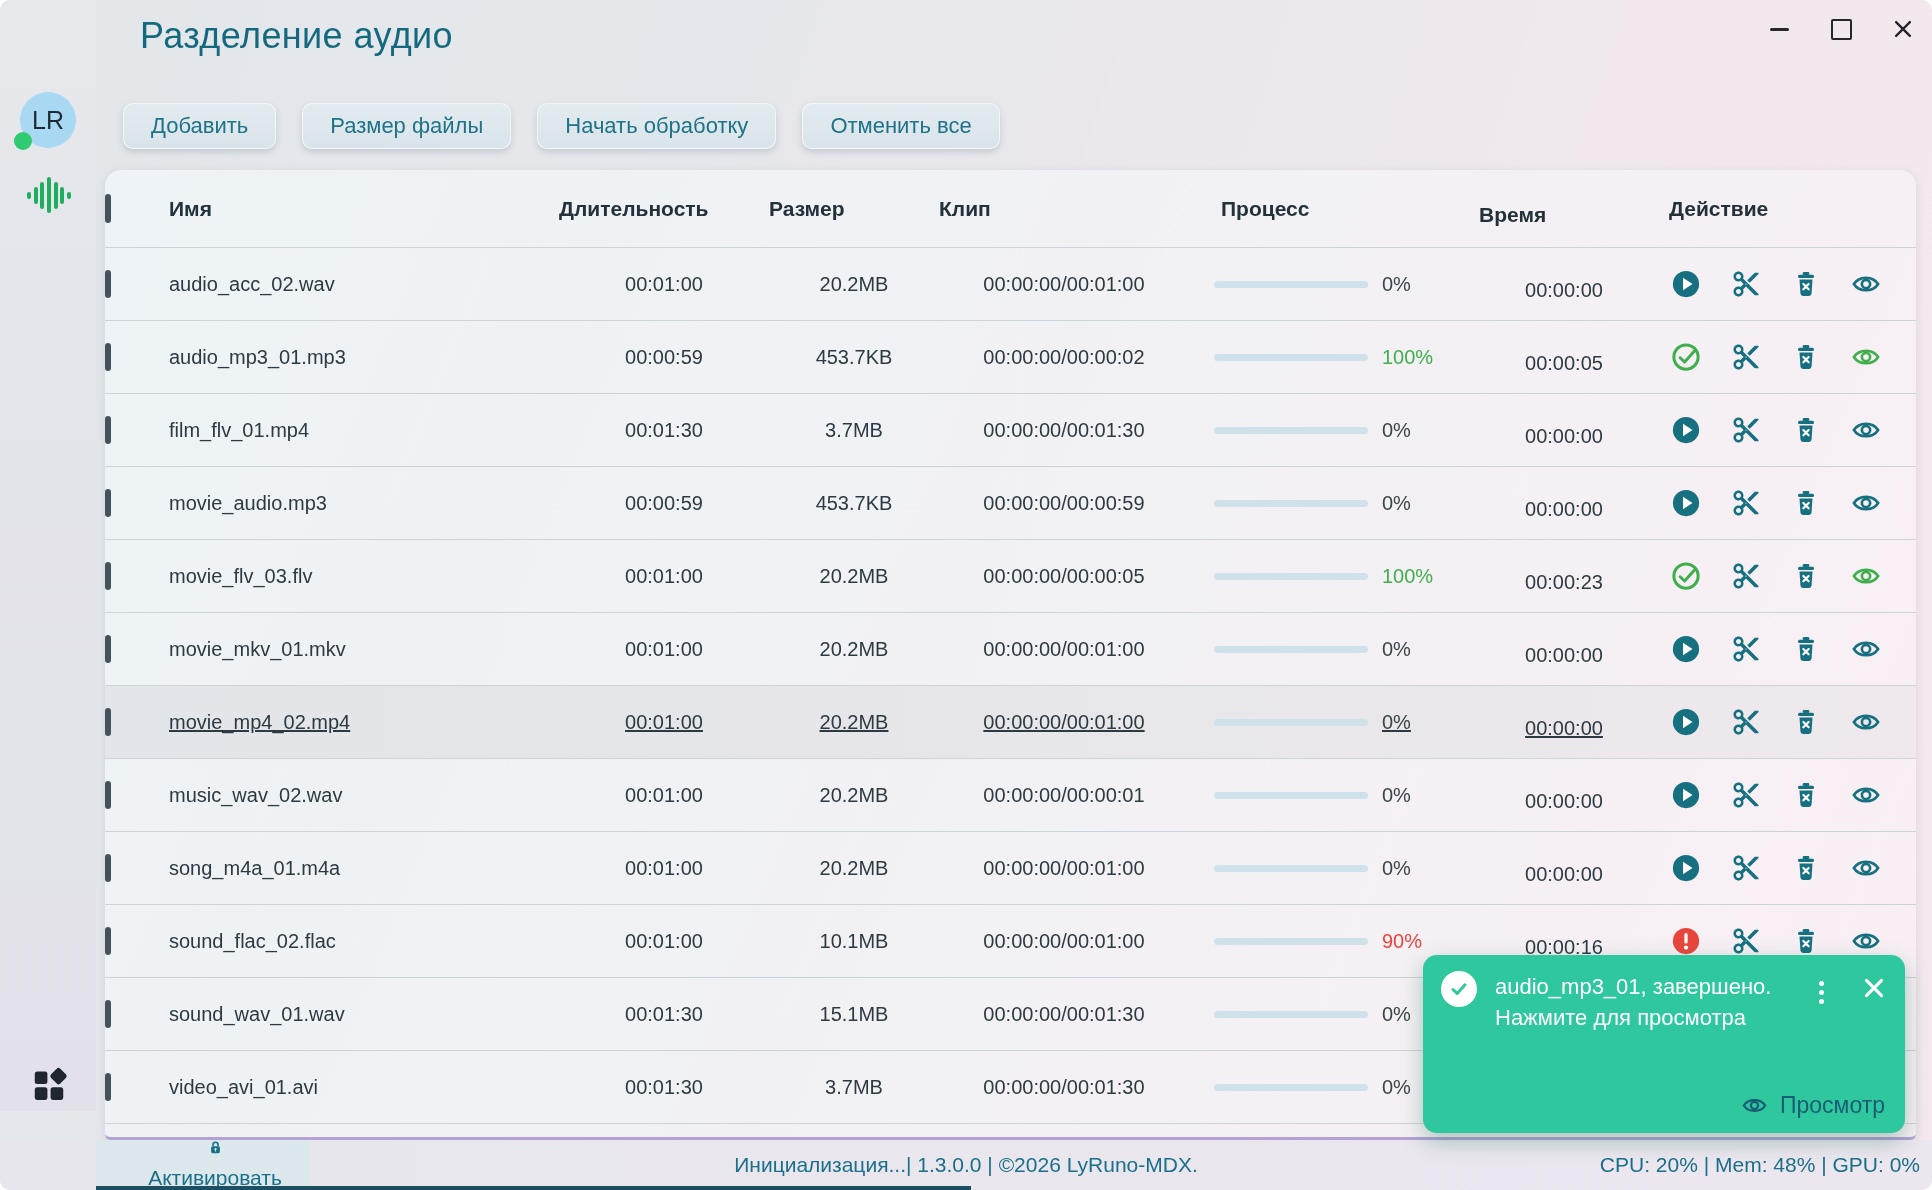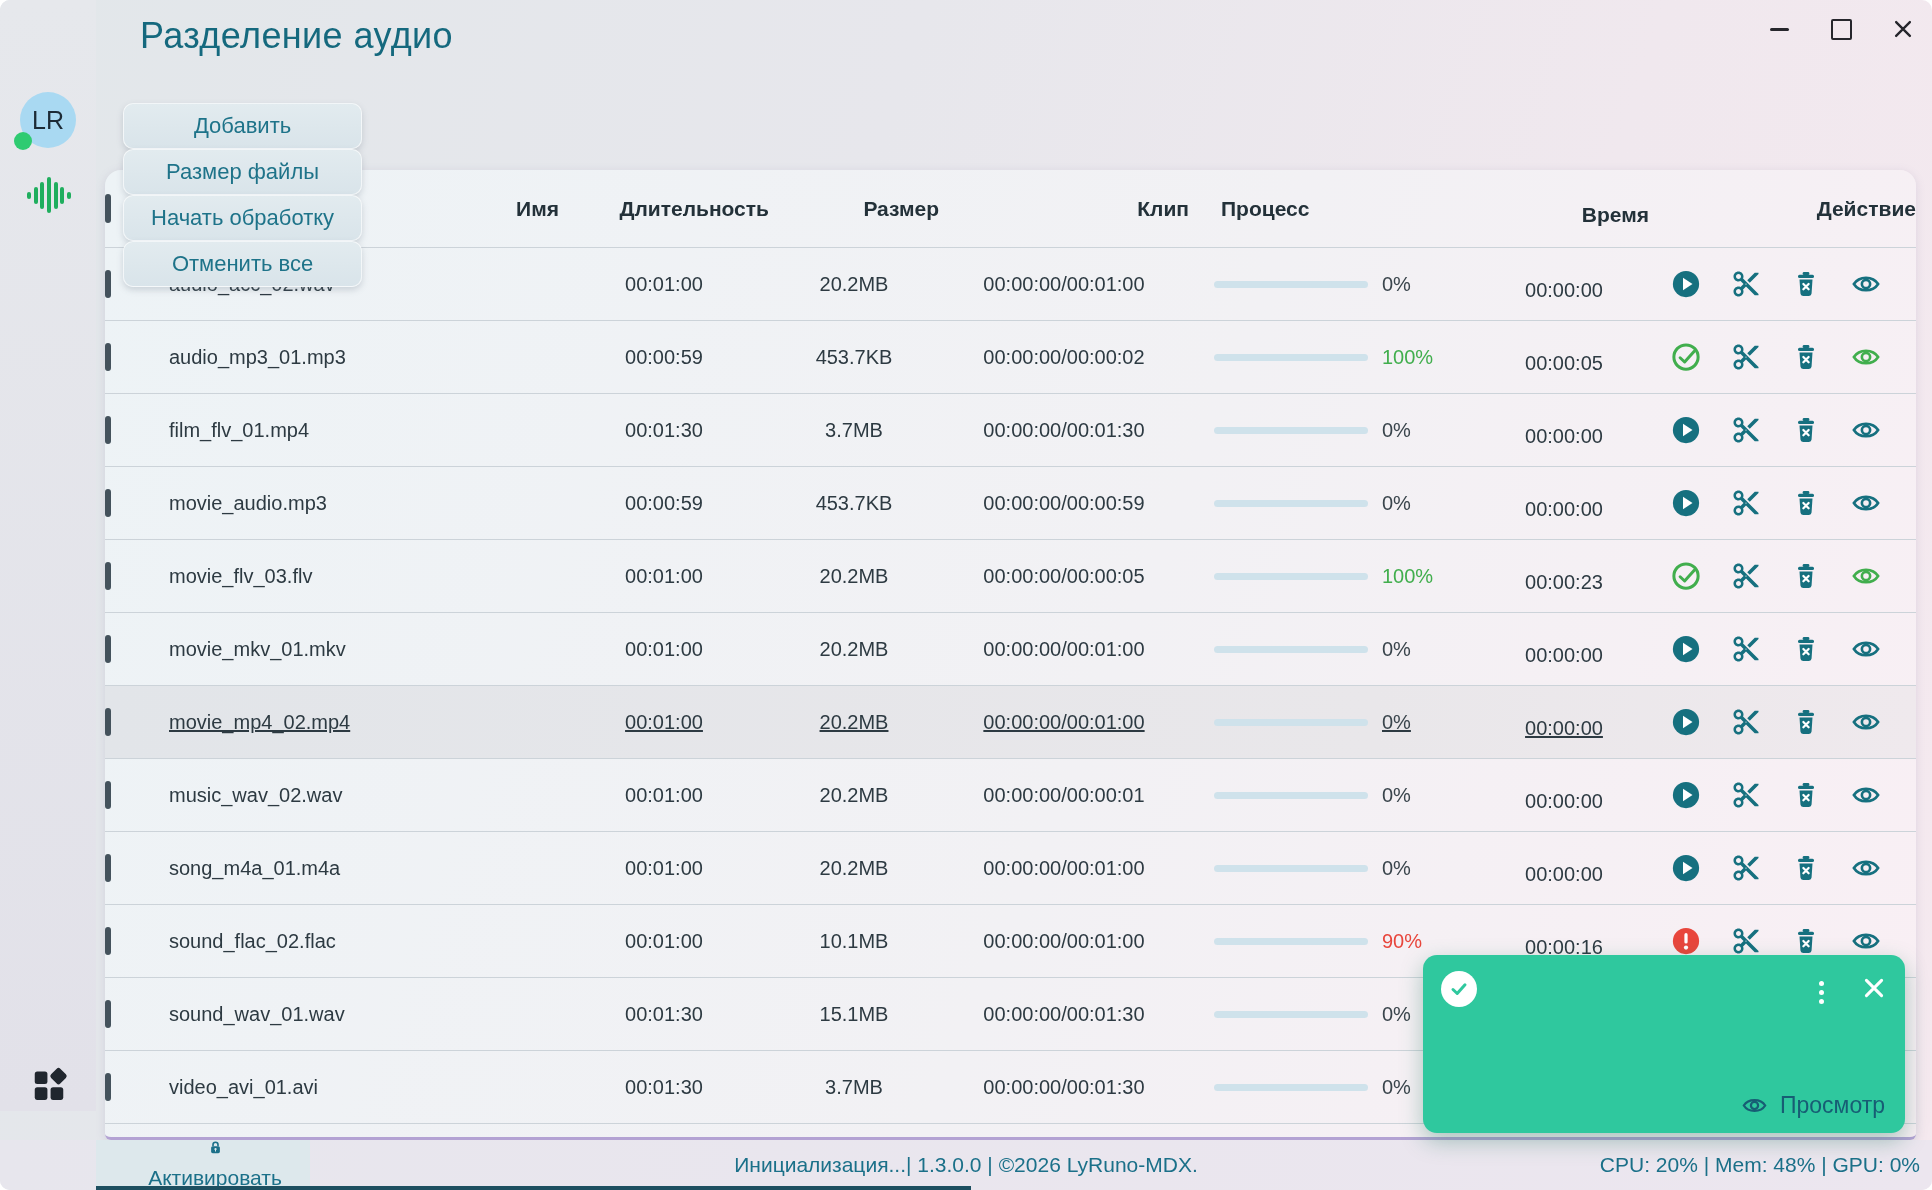--- a/index.html
+++ b/index.html
@@ -24,35 +24,35 @@
   .gear{top:1140px;left:28px;width:42px;height:42px;}
 
   
   .title{position:absolute;left:140px;top:15px;font-size:36px;color:#15697e;letter-spacing:.4px;z-index:3;}
   .win-controls{position:absolute;right:18px;top:16px;display:flex;gap:40px;align-items:center;height:26px;z-index:3;}
   .wc{width:22px;height:22px;display:flex;align-items:center;justify-content:center;cursor:pointer;}
   .wc-min i{display:block;width:19px;height:3px;background:#26262c;border-radius:2px;}
   .wc-max i{display:block;width:17px;height:17px;border:2.5px solid #26262c;border-radius:2px;}
 
   
-  .toolbar{position:absolute;left:123px;top:103px;display:flex;z-index:3;flex-direction:column;}
+  .toolbar{position:absolute;left:123px;top:103px;display:flex;gap:26px;z-index:3;}
   .btn{background:linear-gradient(180deg,#e2ebef,#d9e4ea);border:1px solid rgba(255,255,255,.65);
        border-radius:10px;padding:9px 27px;font-size:22px;color:#1e7389;
        box-shadow:0 3px 6px rgba(110,125,140,.28);cursor:pointer;white-space:nowrap;}
 
   
   .panel{position:absolute;left:105px;top:170px;width:1811px;height:970px;box-sizing:border-box;
          border-radius:16px 16px 6px 6px;overflow:hidden;z-index:2;
          background:linear-gradient(112deg,#edf3f6 0%,#f2f1f4 55%,#f9eff4 100%);
          border-bottom:3px solid #b3a2d3;box-shadow:0 2px 10px rgba(120,110,160,.18);}
   .grid{display:grid;grid-template-columns:64px 390px 210px 170px 250px 290px 190px 247px;align-items:center;}
   .thead{height:77px;font-weight:700;font-size:21px;color:#233139;}
   .row{height:72px;border-top:1px solid #ccd3d9;font-size:20px;color:#2d3a42;}
   .row.hl{background:linear-gradient(90deg,#e2e5e9,#e9e7ea 70%,#efe9ed);text-decoration:underline;}
-  .th{text-align:right;}
+  .th{text-align:left;}
   .th.process{text-align:left;padding-left:32px;}
   .th.time,.c.time{padding-right:20px;margin-top:12px;}
   .c{text-align:center;}
   .c.name{text-align:left;}
   .cbx{width:25px;height:25px;border:3px solid #44525c;border-radius:6px;margin:0 auto;cursor:pointer;box-sizing:border-box;background:transparent;}
   .proc{display:flex;align-items:center;padding-left:25px;gap:14px;}
   .track{width:154px;height:7px;border-radius:4px;background:#cfe2eb;overflow:hidden;flex:none;}
   .fill{height:100%;border-radius:4px;}
   .pct{font-size:20px;color:#3a454c;width:60px;text-align:left;}
   .pct.done{color:#41ae4d;}
@@ -635,20 +635,21 @@
     </div>
       </div>
   </section>
 
   <div class="toast">
     <div class="toast-check">
       <svg viewBox="0 0 24 24" width="24" height="24">
           <path d="M6 12.5 L10.2 16.5 L18 7.8" stroke="#2fc89e" stroke-width="3" fill="none" stroke-linecap="round" stroke-linejoin="round"></path>
         </svg>
     </div>
+    <div class="toast-msg">audio_mp3_01, завершено. Нажмите для просмотра</div>
     <div class="kebab">
         <i></i>
         <i></i>
         <i></i>
       </div>
     <div class="toast-x">
       <svg viewBox="0 0 24 24" width="26" height="26">
           <path d="M5 5 19 19 M19 5 5 19" stroke="#fff" stroke-width="2.8" stroke-linecap="round"></path>
         </svg>
     </div>

